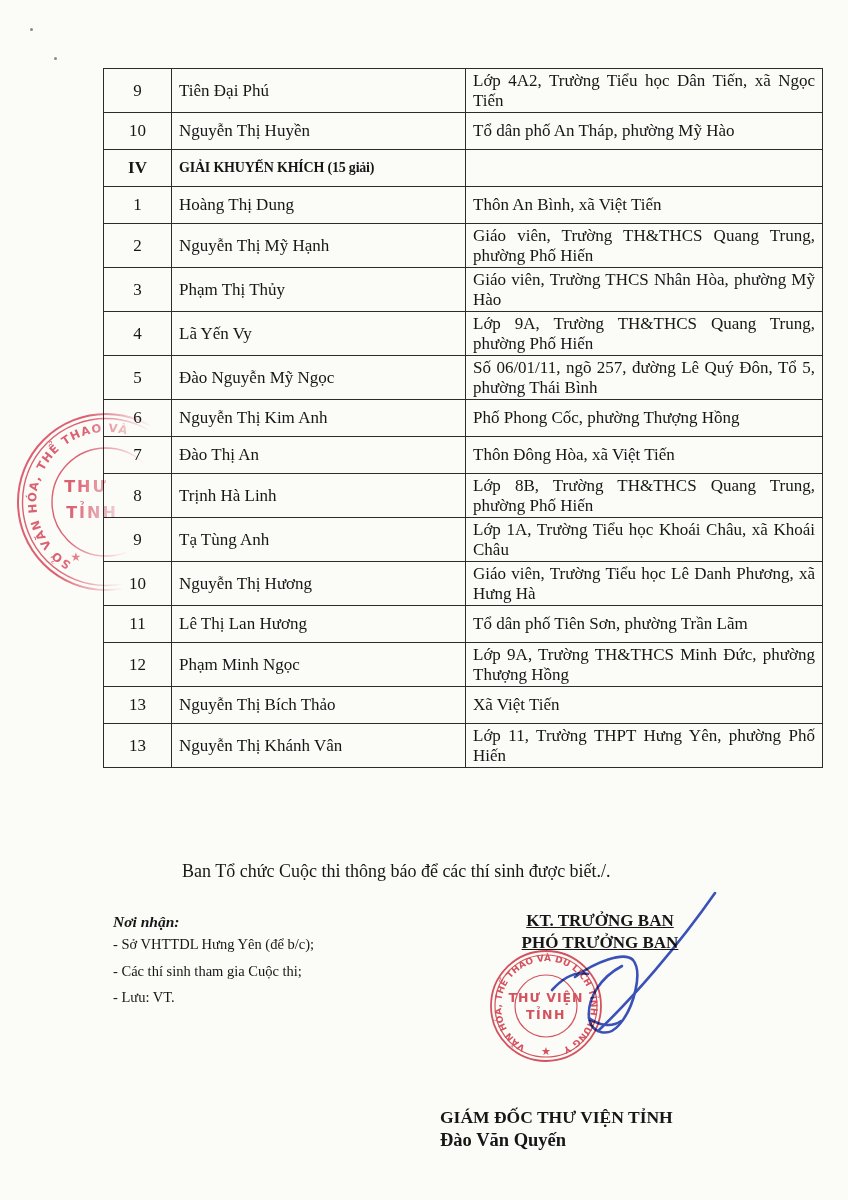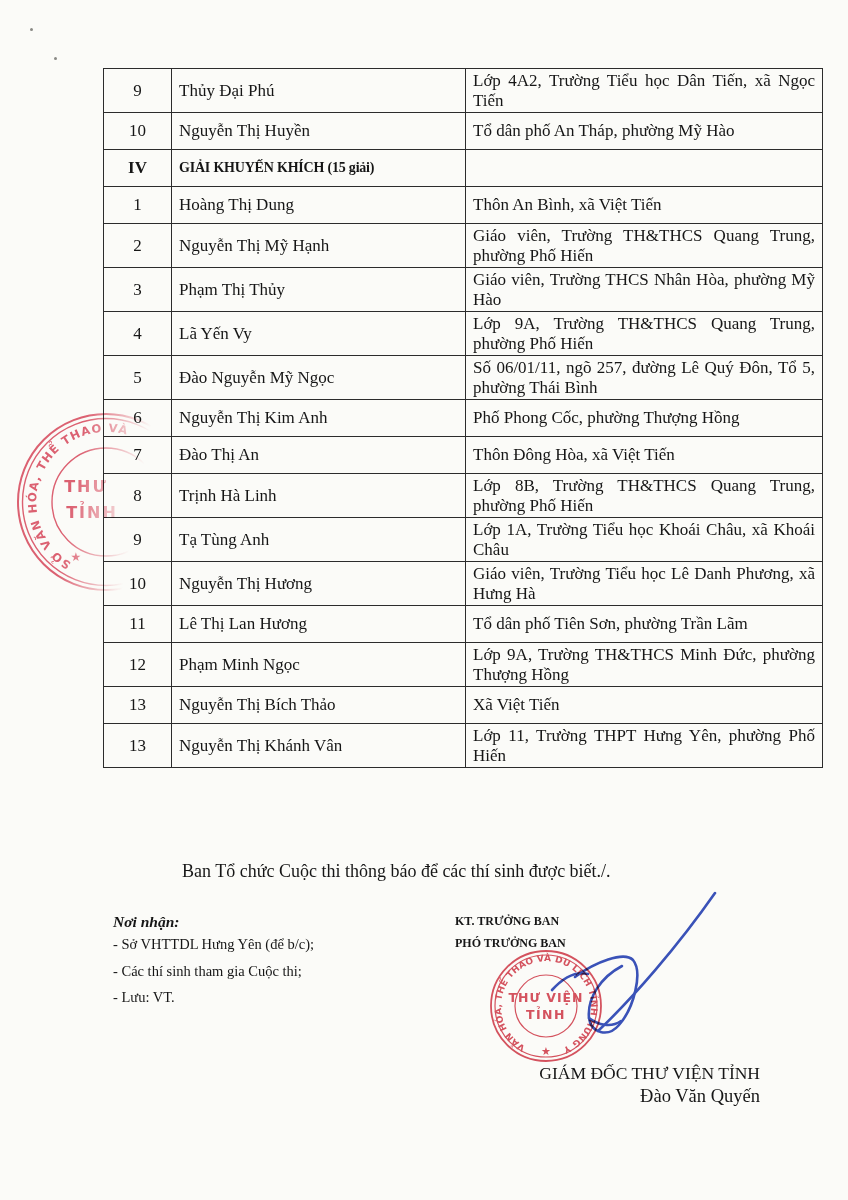--- a/index.html
+++ b/index.html
@@ -22,24 +22,24 @@
   td.c-name{width:279px;text-align:left;}
   td.c-addr{width:342px;text-align:justify;}
   tr.section td{font-weight:bold;}
   tr.section td.c-name{font-size:14px;letter-spacing:-0.2px;}
 
   
   .closing{position:absolute;left:182px;top:861px;width:520px;font-size:18px;}
   .recipients{position:absolute;left:113px;top:913px;width:330px;}
   .recipients .rcp-label{font-size:15.5px;font-weight:bold;font-style:italic;}
   .recipients .rcp-item{font-size:14.5px;line-height:26.5px;}
-  .sig-head{position:absolute;left:455px;top:910px;width:290px;
-    font-weight:bold;font-size:12px;line-height:22px;}
-  .sig-foot{position:absolute;left:440px;top:1062px;width:320px;text-align:right;
-    font-weight:normal;line-height:23px;}
+  .sig-head{position:absolute;left:455px;top:910px;width:290px;text-align:center;
+    font-weight:bold;font-size:17px;line-height:22px;text-decoration:underline;}
+  .sig-foot{position:absolute;left:440px;top:1106px;width:320px;text-align:left;
+    font-weight:bold;line-height:23px;}
   .sig-foot .sig-title{font-size:17.5px;}
   .sig-foot .sig-name{font-size:18.5px;}
 
   
   .stamp-left{
     position:absolute;left:0px;top:408px;width:175px;height:190px;z-index:5;
     mix-blend-mode:multiply;opacity:.92;
     -webkit-mask-image:linear-gradient(100deg,#000 42%,rgba(0,0,0,0) 74%);
     mask-image:linear-gradient(100deg,#000 42%,rgba(0,0,0,0) 74%);
   }
@@ -57,21 +57,21 @@
 <div class="page">
 
   <div class="speck" style="left:30px;top:28px;width:3px;height:3px;"></div>
   <div class="speck" style="left:54px;top:57px;width:3px;height:3px;"></div>
 
   <div class="tbl-wrap">
     <table class="results">
       <tbody>
           <tr>
       <td class="c-no">9</td>
-      <td class="c-name">Thủy Đại Phú</td>
+      <td class="c-name">Tiên Đại Phú</td>
       <td class="c-addr">Lớp 4A2, Trường Tiểu học Dân Tiến, xã Ngọc Tiến</td>
     </tr>
           <tr>
       <td class="c-no">10</td>
       <td class="c-name">Nguyễn Thị Huyền</td>
       <td class="c-addr">Tổ dân phố An Tháp, phường Mỹ Hào</td>
     </tr>
           <tr class="section">
       <td class="c-no">IV</td>
       <td class="c-name">GIẢI KHUYẾN KHÍCH (15 giải)</td>

